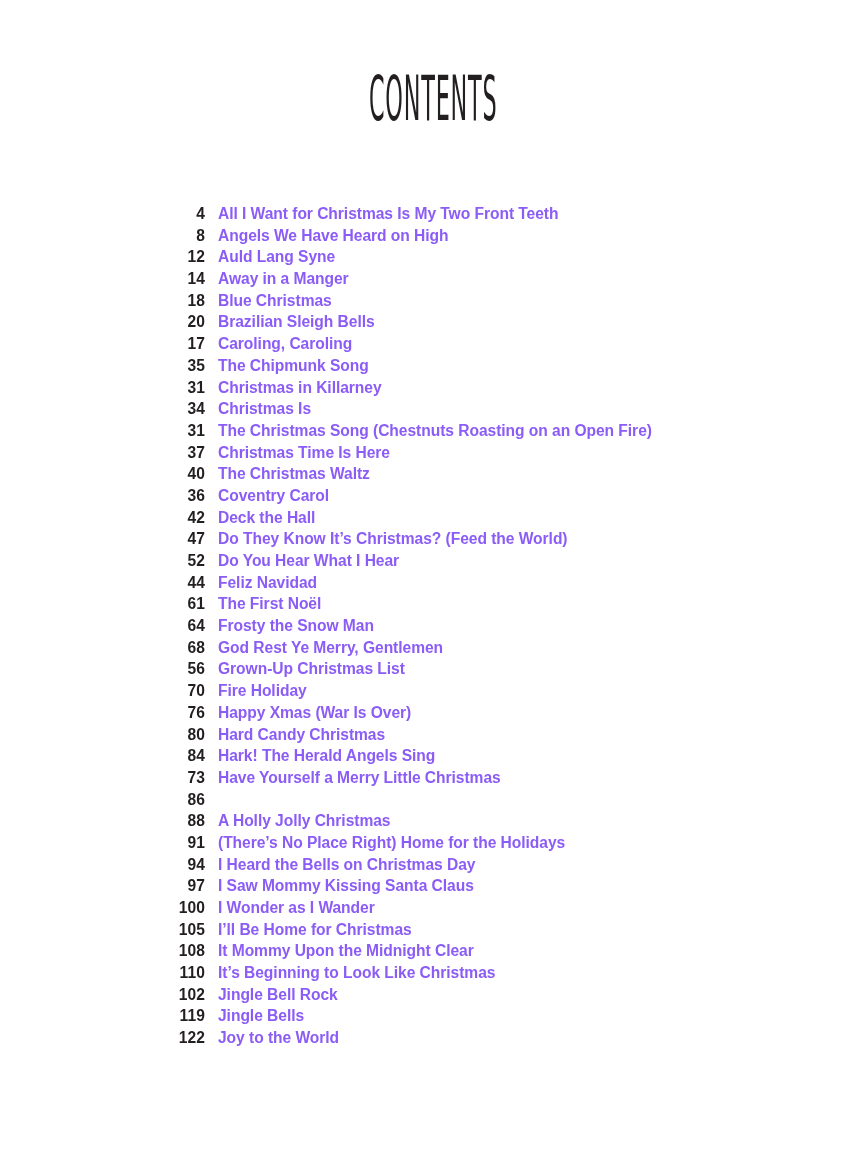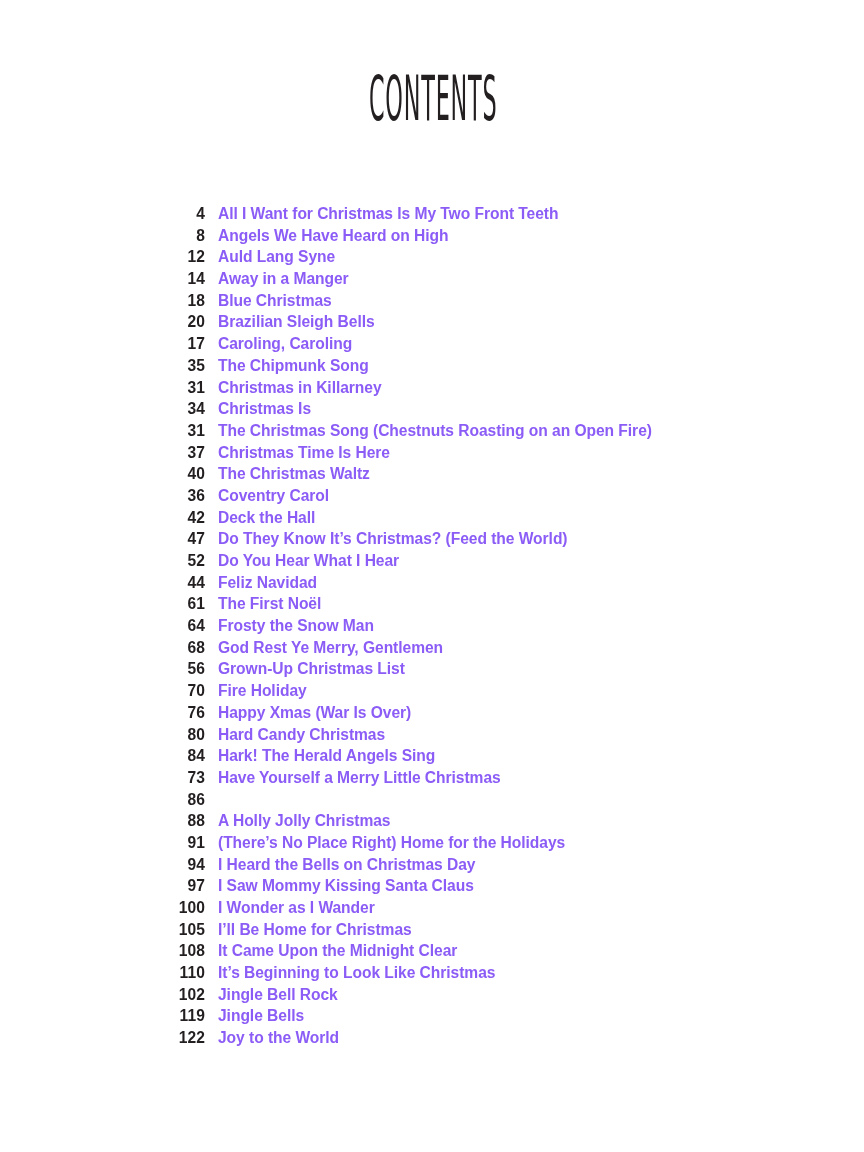--- a/index.html
+++ b/index.html
@@ -212,21 +212,21 @@
       <div class="toc-row">
         <span class="toc-page">100</span>
         <span class="toc-title">I Wonder as I Wander</span>
       </div>
       <div class="toc-row">
         <span class="toc-page">105</span>
         <span class="toc-title">I’ll Be Home for Christmas</span>
       </div>
       <div class="toc-row">
         <span class="toc-page">108</span>
-        <span class="toc-title">It Came Upon the Midnight Clear</span>
+        <span class="toc-title">It Mommy Upon the Midnight Clear</span>
       </div>
       <div class="toc-row">
         <span class="toc-page">110</span>
         <span class="toc-title">It’s Beginning to Look Like Christmas</span>
       </div>
       <div class="toc-row">
         <span class="toc-page">102</span>
         <span class="toc-title">Jingle Bell Rock</span>
       </div>
       <div class="toc-row">

